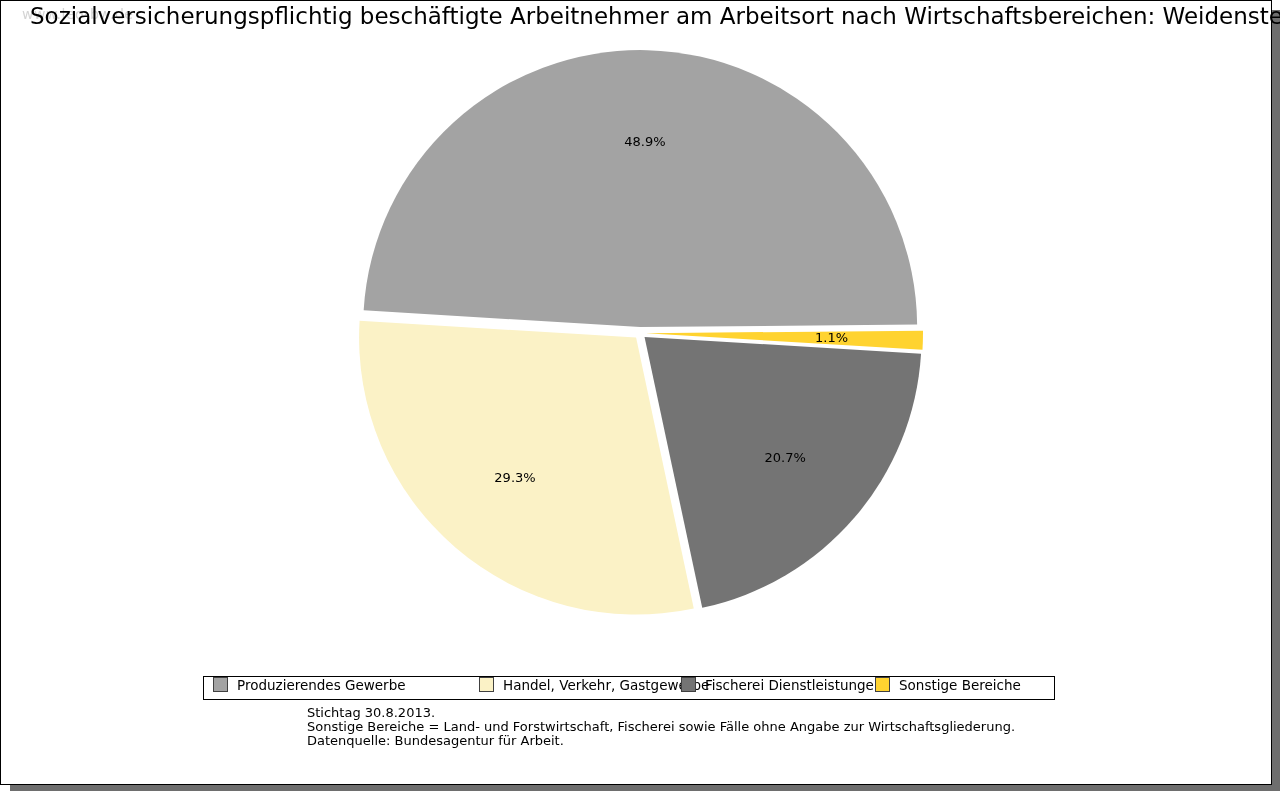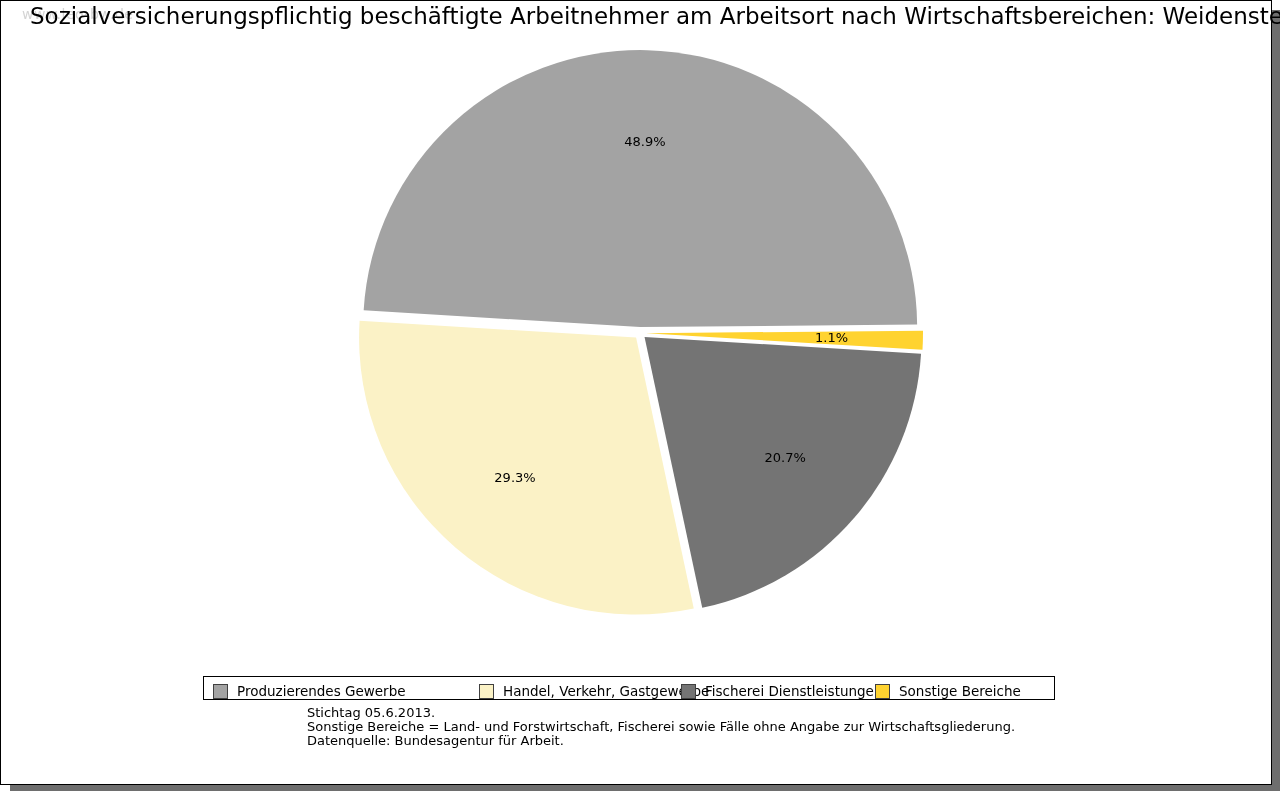--- a/index.html
+++ b/index.html
@@ -59,21 +59,21 @@
     position: absolute;
     left: 203px; top: 676px;
     width: 850px; height: 22px;
     background: #fff;
     border: 1px solid #000;
   }
   .legend-item {
     position: absolute;
     top: 0; height: 22px;
     display: flex;
-    align-items: flex-end;
+    align-items: flex-start;
   }
   .legend-swatch {
     display: inline-block;
     width: 13px; height: 13px;
     border: 1px solid #404040;
     margin-right: 9px;
   }
   .legend-label {
     font-size: 13.5px;
     color: #000;
@@ -124,17 +124,17 @@
       <span class="legend-swatch" style="background: rgb(116, 116, 116);"></span>
       <span class="legend-label">Fischerei Dienstleistungen</span>
     </div>
     <div class="legend-item" style="left:671px">
       <span class="legend-swatch" style="background: rgb(255, 211, 48);"></span>
       <span class="legend-label">Sonstige Bereiche</span>
     </div>
   </div>
 
   <div class="footnotes">
-    <div class="footnote-line">Stichtag 05.6.2013.</div>
+    <div class="footnote-line">Stichtag 30.8.2013.</div>
     <div class="footnote-line">Sonstige Bereiche = Land- und Forstwirtschaft, Fischerei sowie Fälle ohne Angabe zur Wirtschaftsgliederung.</div>
     <div class="footnote-line footnote-source">Datenquelle: Bundesagentur für Arbeit.</div>
   </div>
 </div>
 
 </body></html>

